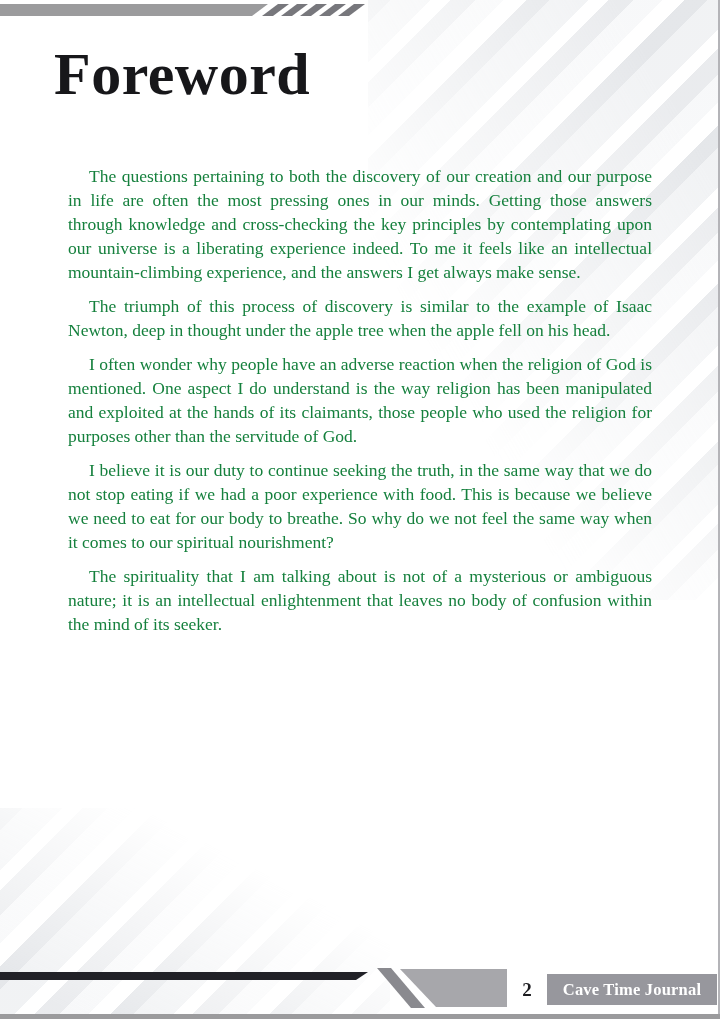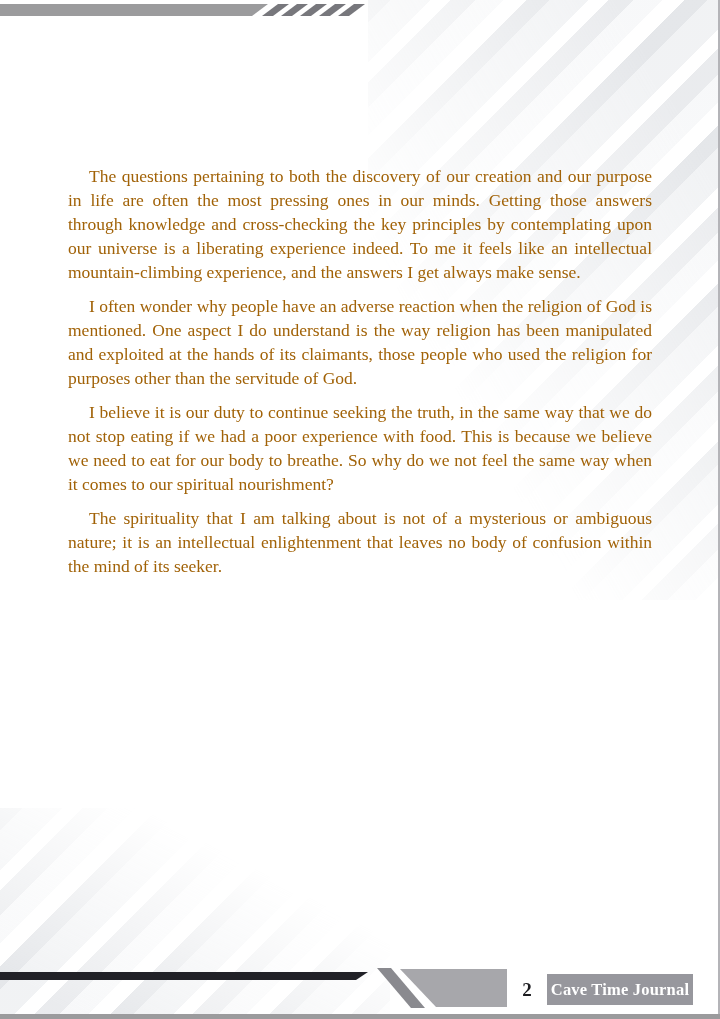--- a/index.html
+++ b/index.html
@@ -45,21 +45,21 @@
     clip-path:polygon(16px 0,27px 0,11px 100%,0 100%);
   }
   .page-title{
     position:absolute;left:54px;top:40px;
     font-size:60px;font-weight:bold;color:#17171a;letter-spacing:0.5px;
   }
 
   
   .content{
     position:absolute;left:68px;top:164px;width:584px;
-    color:#a16207;font-size:17.5px;line-height:24px;text-align:justify;
+    color:#15803d;font-size:17.5px;line-height:24px;text-align:justify;
   }
   .content p{margin:0 0 10px 0;text-indent:21px;}
 
   
   .footer-black-bar{
     position:absolute;left:0;top:972px;width:368px;height:8px;background:#212127;
     clip-path:polygon(0 0,100% 0,calc(100% - 12px) 100%,0 100%);
   }
   .footer-diag-stripe{
     position:absolute;left:377px;top:968px;width:48px;height:40px;background:#8a8a8f;
@@ -68,21 +68,21 @@
   .footer-trapezoid{
     position:absolute;left:400px;top:969px;width:107px;height:38px;background:#a7a7ab;
     clip-path:polygon(0 0,100% 0,100% 100%,36px 100%);
   }
   .page-number{
     position:absolute;left:512px;top:974px;width:30px;height:31px;
     display:flex;align-items:center;justify-content:center;
     font-size:19px;font-weight:bold;color:#1c1c20;
   }
   .journal-box{
-    position:absolute;left:547px;top:974px;width:146px;height:31px;background:#97979d;
+    position:absolute;left:547px;top:974px;width:170px;height:31px;background:#97979d;
     display:flex;align-items:center;justify-content:center;
     color:#ffffff;font-size:16.5px;font-weight:bold;letter-spacing:0.2px;
   }
   .bottom-bar{
     position:absolute;left:0;top:1014px;width:720px;height:5px;background:#9b9b9d;
   }
 </style>
 </head>
 <body>
 
@@ -95,23 +95,25 @@
 
   <div class="top-bar"></div>
   <div class="top-slashes">
     <div class="slash" style="left:0px"></div>
     <div class="slash" style="left:19px"></div>
     <div class="slash" style="left:38px"></div>
     <div class="slash" style="left:57px"></div>
     <div class="slash" style="left:76px"></div>
   </div>
 
+  <h1 class="page-title" style="margin:0">Foreword</h1>
 
   <div class="content">
     <p>The questions pertaining to both the discovery of our creation and our purpose in life are often the most pressing ones in our minds. Getting those answers through knowledge and cross-checking the key principles by contemplating upon our universe is a liberating experience indeed. To me it feels like an intellectual mountain-climbing experience, and the answers I get always make sense.</p>
+    <p>The triumph of this process of discovery is similar to the example of Isaac Newton, deep in thought under the apple tree when the apple fell on his head.</p>
     <p>I often wonder why people have an adverse reaction when the religion of God is mentioned. One aspect I do understand is the way religion has been manipulated and exploited at the hands of its claimants, those people who used the religion for purposes other than the servitude of God.</p>
     <p>I believe it is our duty to continue seeking the truth, in the same way that we do not stop eating if we had a poor experience with food. This is because we believe we need to eat for our body to breathe. So why do we not feel the same way when it comes to our spiritual nourishment?</p>
     <p>The spirituality that I am talking about is not of a mysterious or ambiguous nature; it is an intellectual enlightenment that leaves no body of confusion within the mind of its seeker.</p>
   </div>
 
   <div class="footer-black-bar"></div>
   <div class="footer-diag-stripe"></div>
   <div class="footer-trapezoid"></div>
   <div class="page-number">2</div>
   <div class="journal-box">Cave Time Journal</div>

